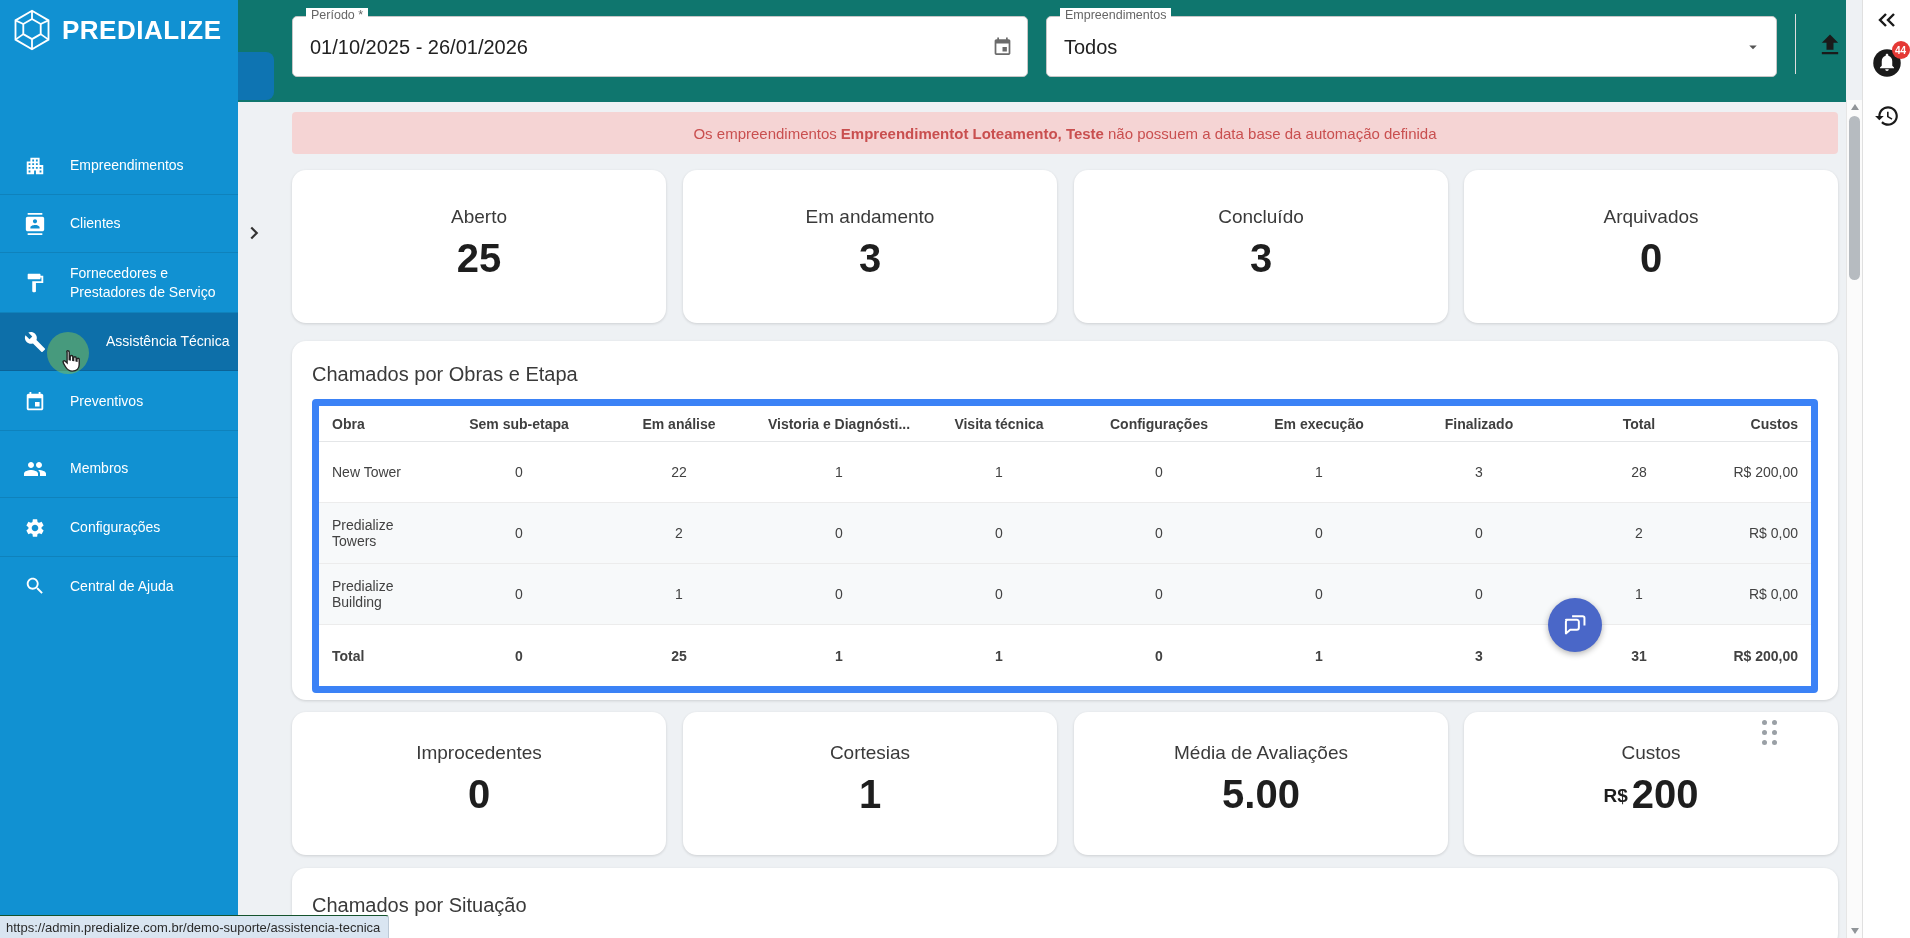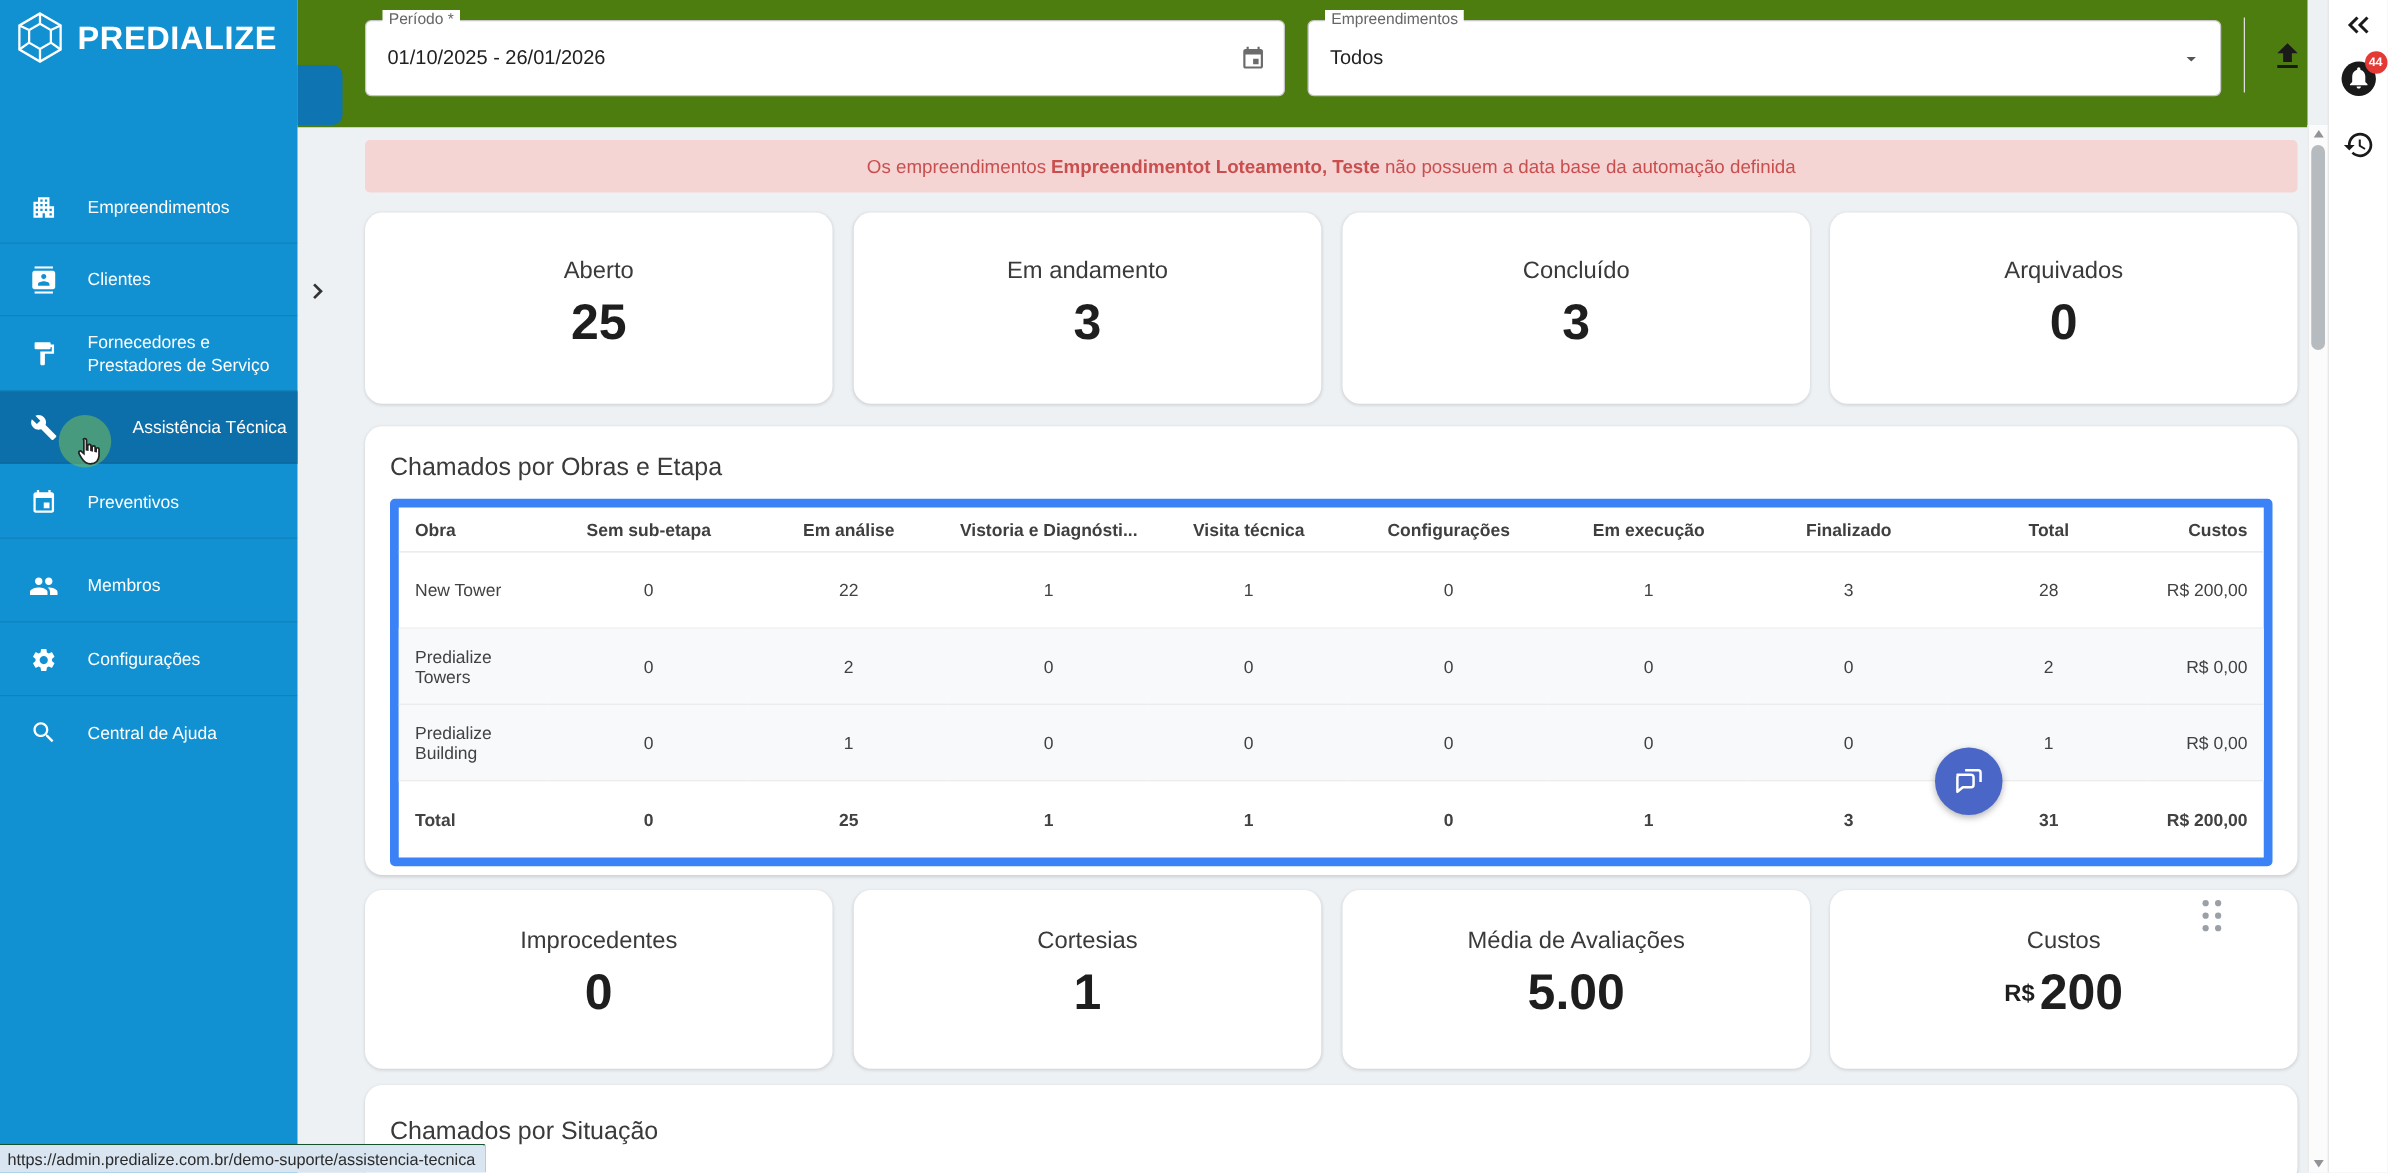--- a/index.html
+++ b/index.html
@@ -23,27 +23,27 @@
   .icon-cell { width:36px; margin-left:17px; display:flex; justify-content:center; flex:none; }
   .user-item .icon-cell { margin-left:10px; }
 
   
   #side-tab { position:absolute; left:238px; top:52px; width:36px; height:48px;
     background:#0e74b2; border-radius:0 8px 8px 0; z-index:4; }
   #expander { position:absolute; left:243px; top:220px; width:22px; height:26px;
     color:#333; z-index:6; cursor:pointer; }
 
   
-  #topbar { position:absolute; left:238px; top:0; width:1608px; height:102px; background:#4d7c0f; }
+  #topbar { position:absolute; left:238px; top:0; width:1608px; height:102px; background:#0f766e; }
   .field { position:absolute; top:16px; height:61px; border:1px solid #c6c6c6;
     border-radius:5px; background:#fff; }
   .field-label { position:absolute; top:-9px; left:13px; background:#fff; padding:0 5px;
     font-size:12.5px; color:#666; }
   .field-value { position:absolute; left:17px; top:50%; transform:translateY(-50%);
-    font-size:16px; color:#212121;text-align:right; }
+    font-size:20px; color:#212121;text-align:right; }
   #periodo-field { left:54px; width:736px; }
   #empre-field { left:808px; width:731px; }
   .field-icon { position:absolute; right:14px; top:50%; transform:translateY(-50%); color:#6b6b6b; }
   .vdiv { position:absolute; left:1557px; top:14px; width:1px; height:60px; background:#ddd; }
   #upload-btn { position:absolute; left:1578px; top:31px; width:28px; height:28px;
     color:#1a1a1a; cursor:pointer; }
 
   
   #rail { position:absolute; right:0; top:0; width:48px; height:938px; background:#fff;
     border-left:1px solid #e0e0e0; z-index:6; }

